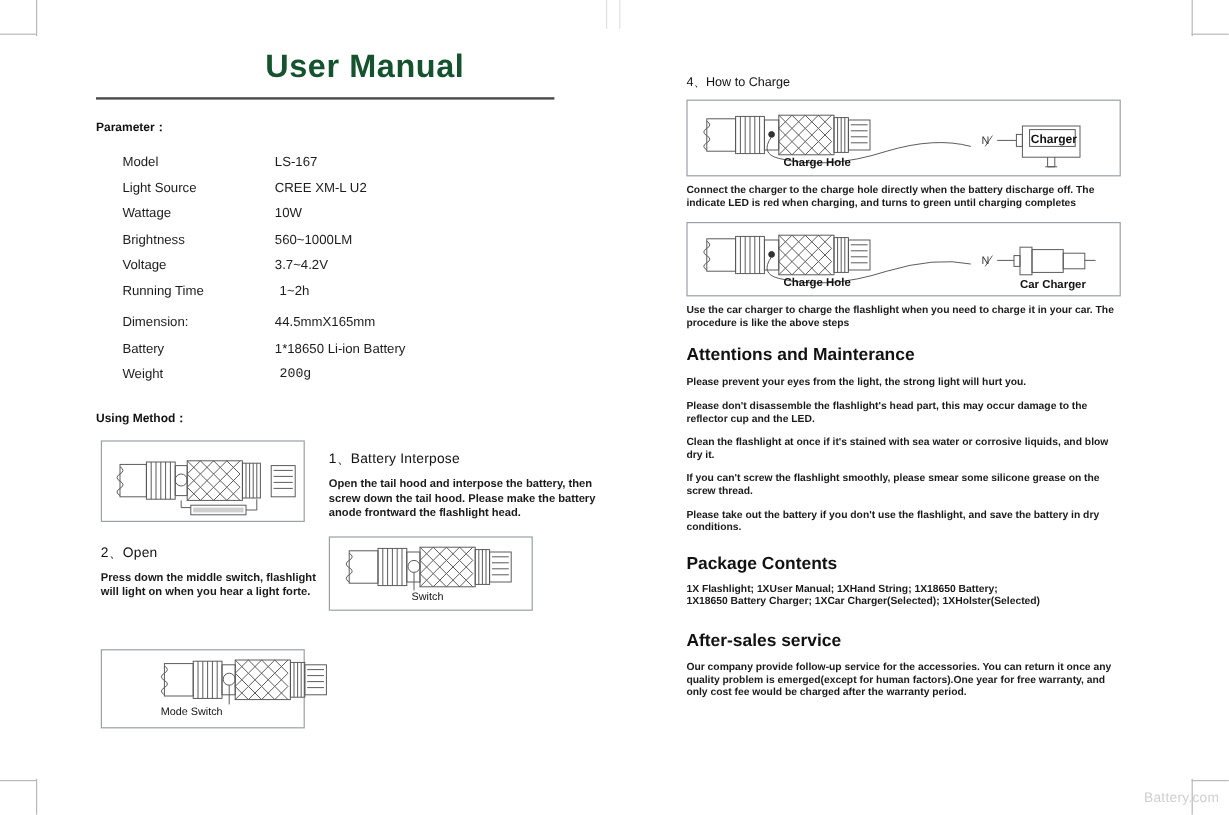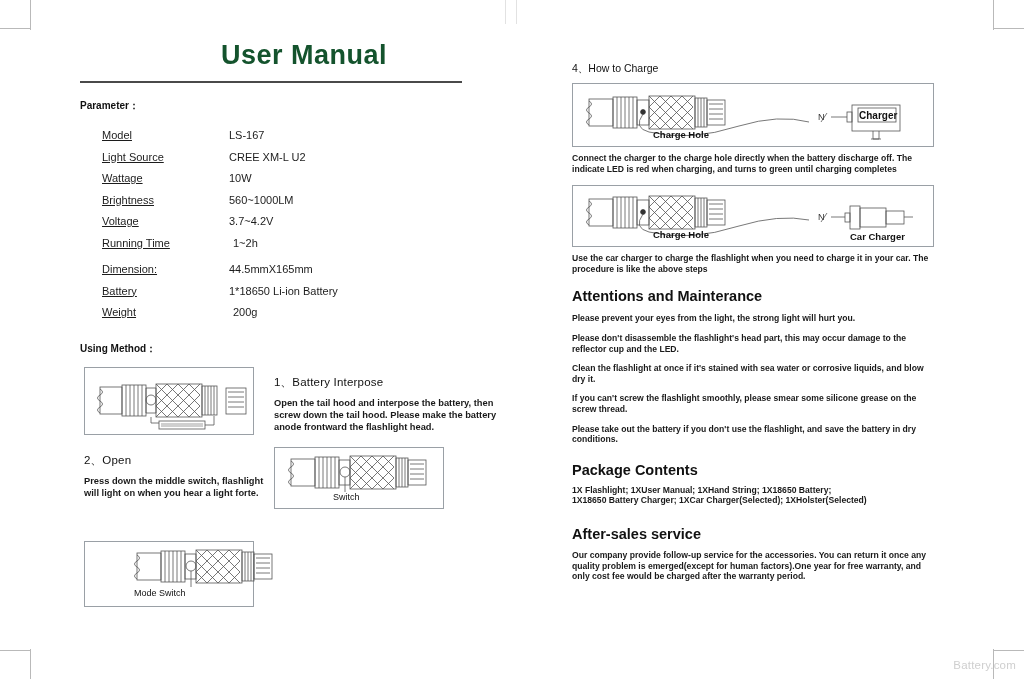--- a/index.html
+++ b/index.html
@@ -55,21 +55,21 @@
   }
 
   
   .param-wrap { margin-top: 12px; padding-left: 22px; }
   .param-row {
     display: flex;
     font-size: 11px;
     line-height: 21.5px;
     color: #1c1c1c;
   }
-  .param-key   { width: 127px; flex: none; text-decoration: underline; }
+  .param-key   { width: 127px; flex: none; }
   .param-val   { flex: 1; }
 
   
   .using-head { margin-top: 18px; }
 
   .umt-row { position: relative; }
 
   .fig {
     border: 1px solid #9aa0a6;
     background: #fff;
@@ -188,21 +188,21 @@
       <div class="param-row" style="margin-top:5px;">
         <div class="param-key">Dimension:</div>
         <div class="param-val">44.5mmX165mm</div>
       </div>
       <div class="param-row">
         <div class="param-key">Battery</div>
         <div class="param-val">1*18650 Li-ion Battery</div>
       </div>
       <div class="param-row">
         <div class="param-key">Weight</div>
-        <div class="param-val" style="padding-left:4px;">200g</div>
+        <div class="param-val" style="padding-left:4px;font-family:Liberation Mono, monospace;">200g</div>
       </div>
     </div>
 
     <div class="h-sec using-head">Using Method：</div>
 
     <div class="umt-row" style="margin-top:11px; height:68px;">
 
       <div class="fig" style="position:absolute; left:4px; top:0; width:170px; height:68px;">
         <svg width="168" height="66" viewBox="0 0 168 66">
           <g fill="none" stroke="#555" stroke-width="0.8">
@@ -284,21 +284,21 @@
             <line x1="127" y1="10" x2="127" y2="39"></line>
             <line x1="130" y1="10" x2="130" y2="39"></line>
             <rect x="133" y="12" width="18" height="25"></rect>
             <line x1="135" y1="16" x2="149" y2="16"></line>
             <line x1="135" y1="21" x2="149" y2="21"></line>
             <line x1="135" y1="26" x2="149" y2="26"></line>
             <line x1="135" y1="31" x2="149" y2="31"></line>
             <line x1="70" y1="29" x2="70" y2="44"></line>
           </g>
         </svg>
-        <div class="fig-cap" style="left:58px; top:44px;">Switch</div>
+        <div class="fig-cap" style="left:68px; top:44px;">Switch</div>
       </div>
     </div>
 
     <div class="umt-row" style="margin-top:26px; height:66px;">
 
       <div class="fig" style="position:absolute; left:4px; top:0; width:170px; height:66px;padding-left:36px;">
         <svg width="168" height="64" viewBox="0 0 168 64">
           <g fill="none" stroke="#555" stroke-width="0.8">
             <path d="M16 13 q5 3 0 6 q-5 3 0 6 q5 3 0 6 q-5 3 0 6"></path>
             <rect x="16" y="11" width="24" height="27"></rect>

